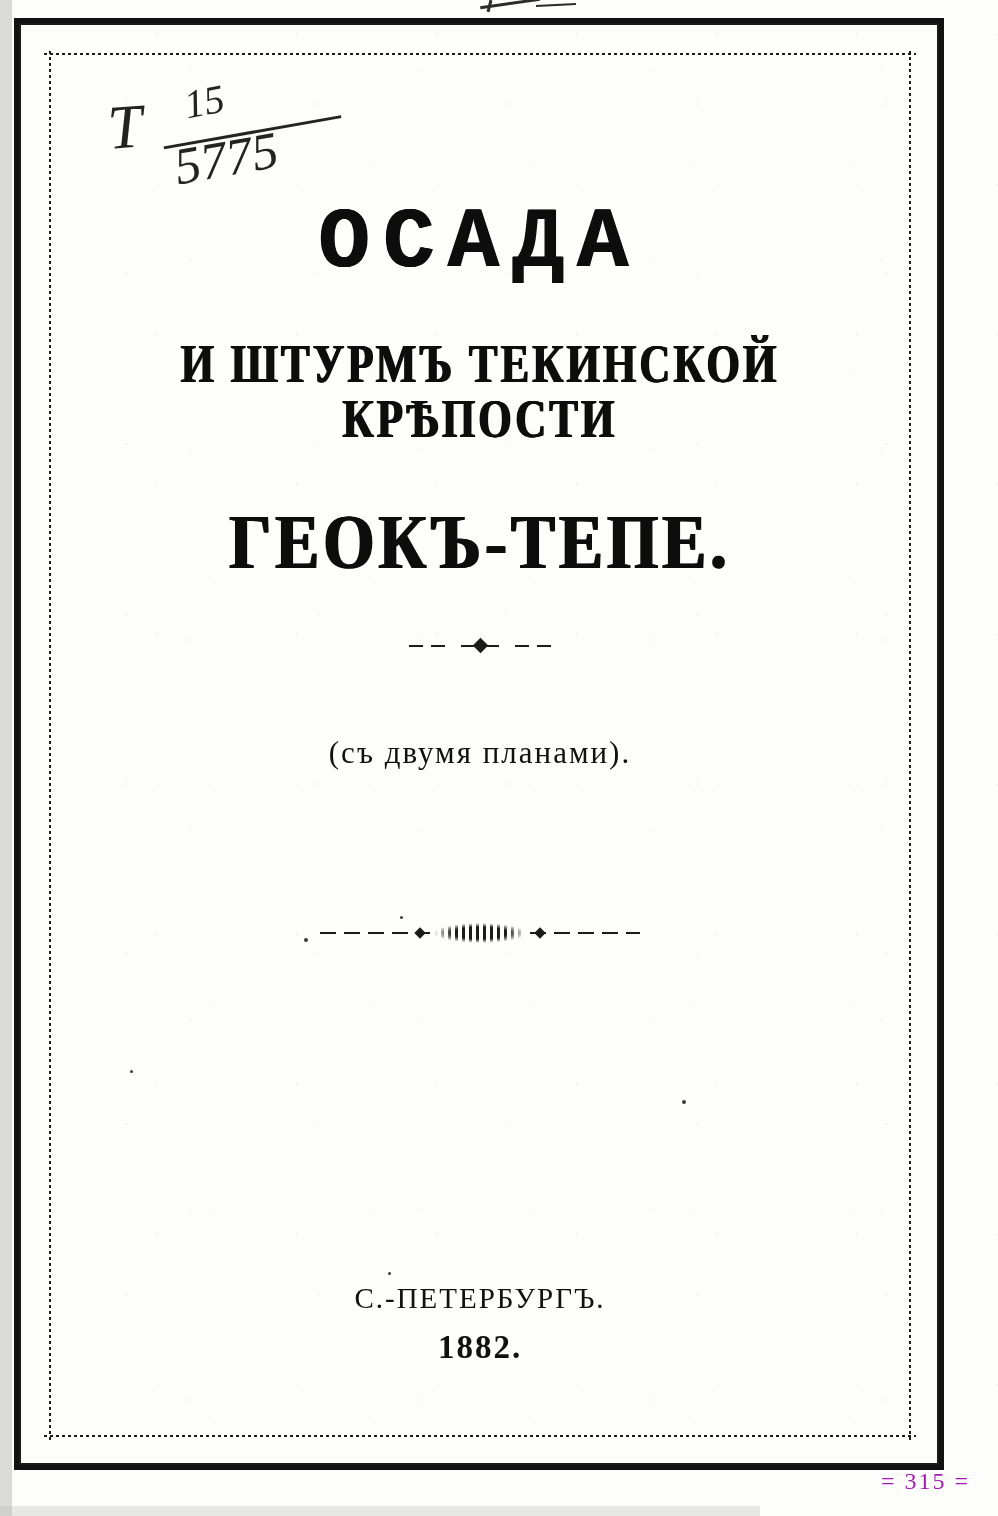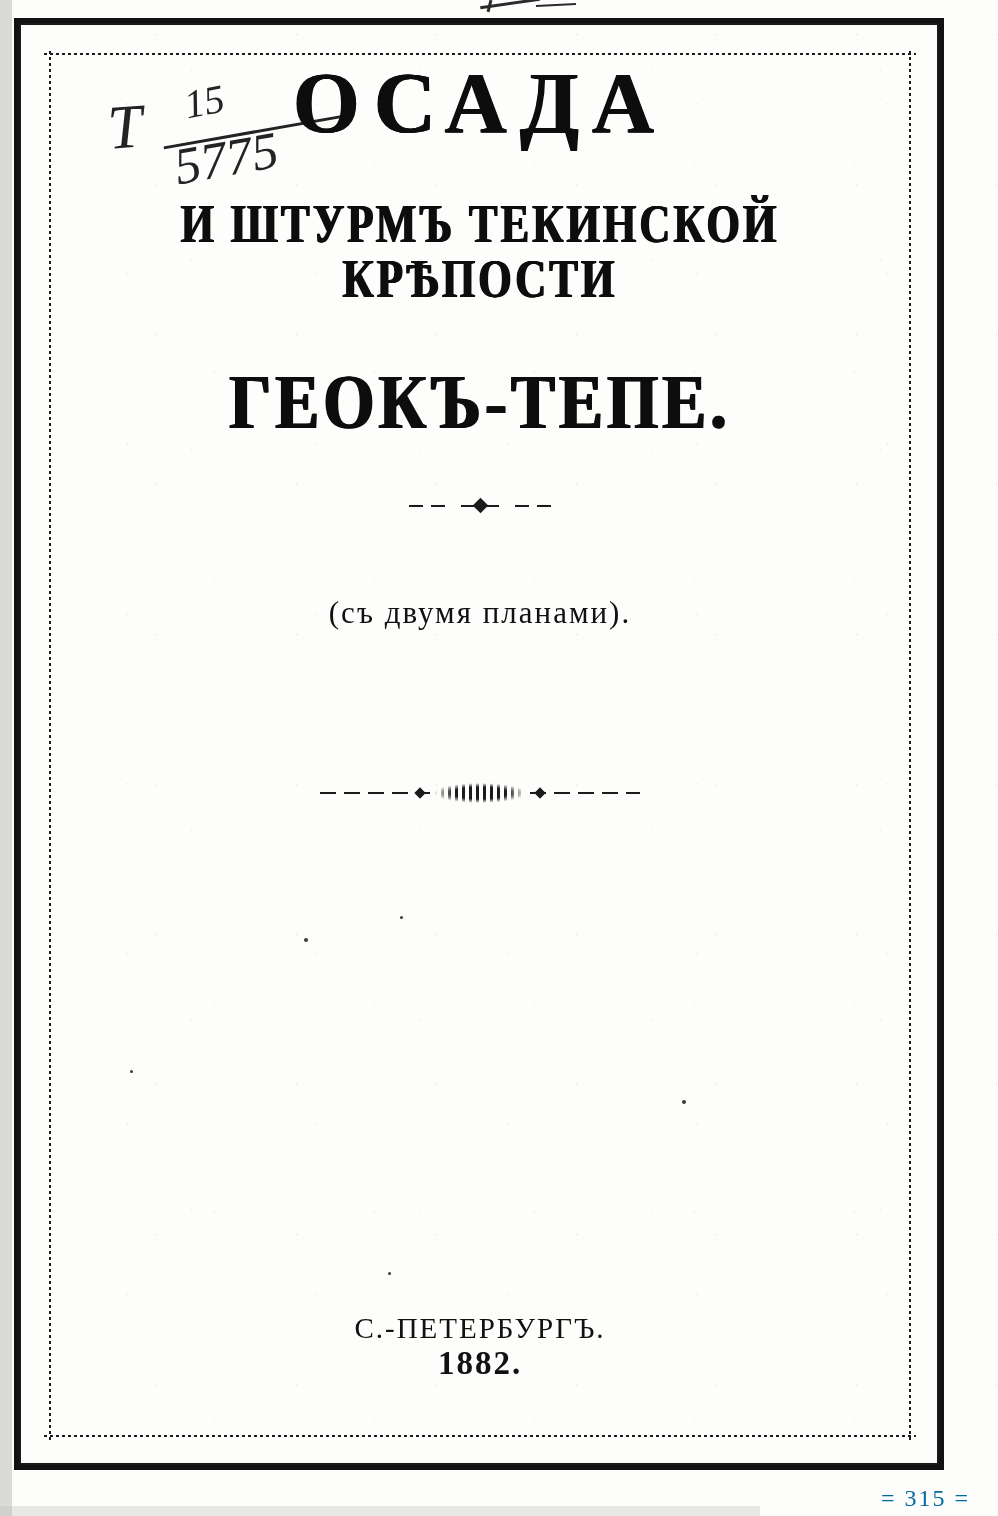--- a/index.html
+++ b/index.html
@@ -152,24 +152,25 @@
   .content {
     position: absolute;
     left: 70px;
     top: 60px;
     width: 820px;
     height: 1370px;
     text-align: center;
   }
 
   .title-main {
+    margin-top: 140px;
     font-size: 86px;
     letter-spacing: 13px;
     font-weight: bold;
-    font-family: Liberation Serif, serif;
+    font-family: Liberation Mono, monospace;
     color: #0d0d0d;
     line-height: 1;
     text-shadow: 0.6px 0 0 #0d0d0d, -0.6px 0 0 #0d0d0d;
   }
 
   .title-sub1 {
     margin-top: 62px;
     font-size: 43px;
     letter-spacing: 3px;
     font-weight: bold;
@@ -277,54 +278,55 @@
     position: absolute;
     background: #3a3a3a;
     border-radius: 50%;
   }
 
   
   .imprint {
     position: absolute;
     left: 0;
     right: 0;
-    bottom: 48px;
+    bottom: 64px;
     text-align: center;
   }
   .city {
     font-size: 29px;
     letter-spacing: 2px;
     font-family: "Liberation Serif", serif;
     color: #111;
   }
   .publisher {
     margin-top: 12px;
     font-size: 21px;
     letter-spacing: 0.5px;
     font-family: "Liberation Serif", serif;
     font-weight: bold;
     color: #111;
   }
   .year {
+    margin-top: 14px;
     font-size: 33px;
     letter-spacing: 2px;
     font-weight: bold;
     font-family: "Liberation Serif", serif;
     color: #111;
   }
 
   
   .page-stamp {
     position: absolute;
     right: 28px;
-    bottom: 4px;
+    bottom: 21px;
     font-size: 24px;
     letter-spacing: 2px;
     font-family: "Liberation Serif", serif;
-    color: #0369a1;
+    color: #a21caf;
     margin-left: 48px;
   }
 
   
   .top-artifact {
     position: absolute;
     top: 0;
     left: 470px;
     width: 110px;
     height: 18px;

